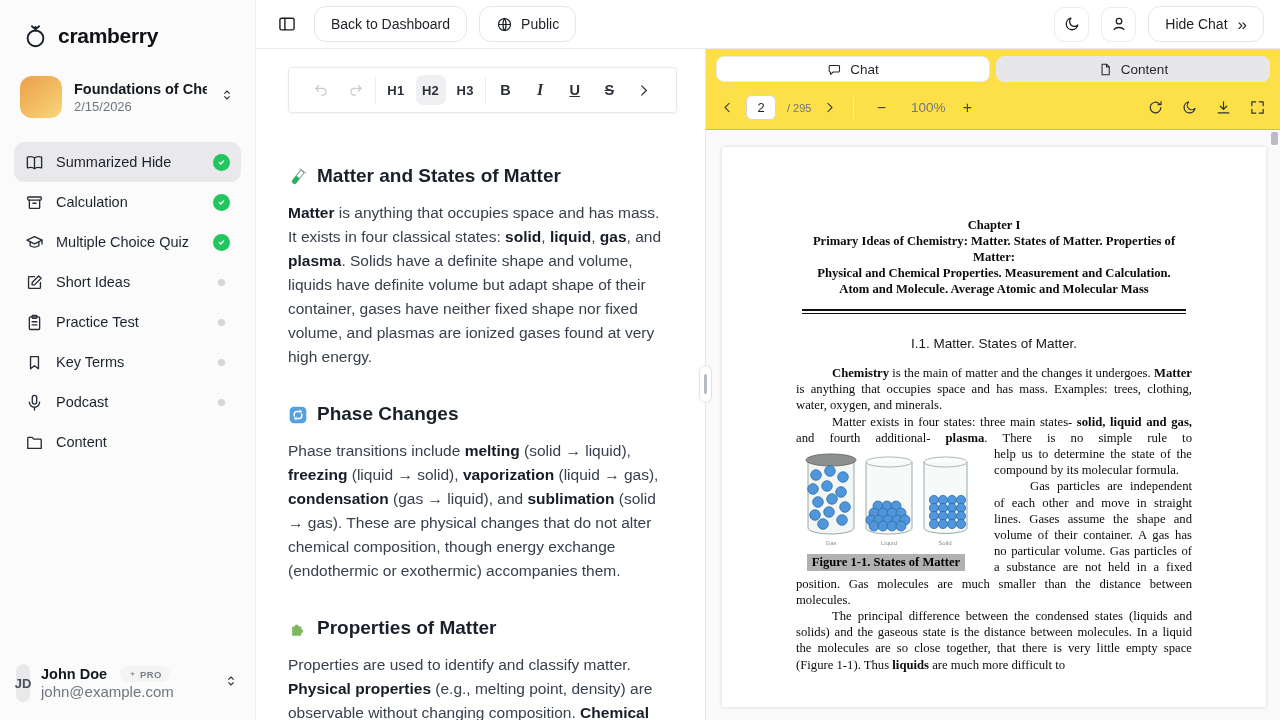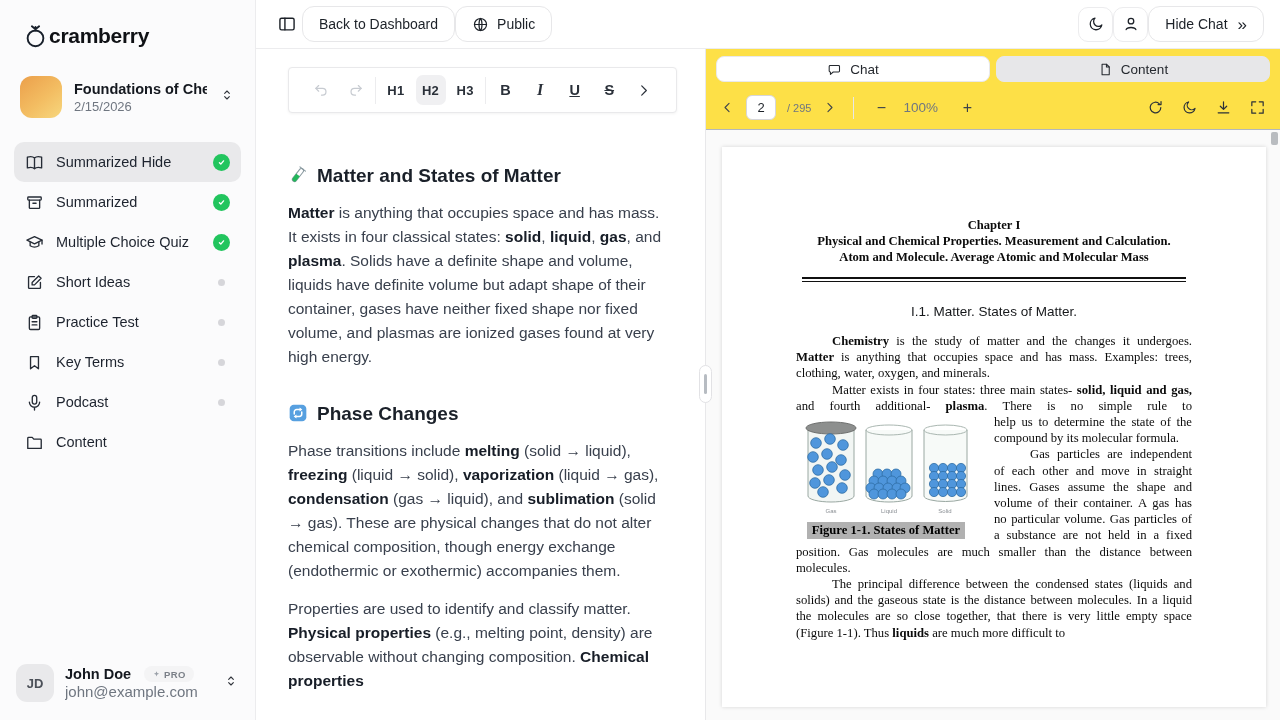--- a/index.html
+++ b/index.html
@@ -1,48 +1,48 @@
 <!DOCTYPE html>
 <html style="--success: #22c55e; --highlight: #b1b1b1;"><head>
 <meta charset="utf-8">
 <style>
 *{margin:0;padding:0;box-sizing:border-box}
 html,body{width:1280px;height:720px;overflow:hidden;background:#fff;color:#18202b;font-family:"Liberation Sans",sans-serif}
 .app{display:flex;width:1280px;height:720px}
 
 .sidebar{width:256px;flex-shrink:0;background:#fbfbfc;border-right:1px solid #ececee;display:flex;flex-direction:column}
-.logo-row{display:flex;align-items:center;padding:22px 22px 0}
+.logo-row{display:flex;align-items:center;gap:9px;padding:22px 22px 0}
 .logo-icon svg{width:27px;height:27px;display:block}
 .logo-text{font-size:21px;font-weight:600;letter-spacing:-.3px;color:#0f1115}
 .course-row{display:flex;align-items:center;gap:12px;margin:27px 14px 0;padding:0 6px;cursor:pointer}
 .course-avatar{width:42px;height:42px;border-radius:12px;flex-shrink:0;background:linear-gradient(140deg,#eca24d 5%,#f3bd62 55%,#f7d77e 100%)}
 .course-meta{flex:1;min-width:0}
 .course-name{font-size:14.5px;font-weight:600;color:#14181f;white-space:nowrap;overflow:hidden}
 .course-date{font-size:13px;color:#6f7680;margin-top:2px}
 .chev-ud svg{width:16px;height:16px;color:#30343b}
 .nav{margin:24px 14px 0;display:flex;flex-direction:column}
 .nav-item{display:flex;align-items:center;gap:12px;height:40px;padding:0 11px;border-radius:10px;font-size:14.5px;color:#1d232e;cursor:pointer}
 .nav-item.active{background:#e9e9eb}
 .nav-icon{display:flex}
 .nav-icon svg{width:19px;height:19px;color:#262c36}
 .nav-label{flex:1;white-space:nowrap}
 .badge-done{width:17px;height:17px;border-radius:50%;background:var(--success,#22c55e);display:flex;align-items:center;justify-content:center;flex-shrink:0}
 .badge-done svg{width:11px;height:11px}
 .dot{width:7px;height:7px;border-radius:50%;background:#d6d6da;margin-right:5px;flex-shrink:0}
 .user-row{margin-top:auto;display:flex;align-items:center;gap:11px;padding:15px 16px 18px;cursor:pointer}
-.user-avatar{width:38px;height:38px;border-radius:11px;background:#e9e9eb;color:#4b5058;display:flex;align-items:center;justify-content:center;font-size:13px;font-weight:700;flex-shrink:0}
+.user-avatar{width:14px;height:38px;border-radius:11px;background:#e9e9eb;color:#4b5058;display:flex;align-items:center;justify-content:center;font-size:13px;font-weight:700;flex-shrink:0}
 .user-meta{flex:1;min-width:0}
 .user-name-row{display:flex;align-items:center;gap:13px}
 .user-name{font-size:14.5px;font-weight:700;color:#14181f}
 .pro-badge{display:inline-flex;align-items:center;gap:3px;background:#f4f4f5;color:#7b8088;font-size:9.5px;font-weight:700;padding:2.5px 8px;border-radius:999px;letter-spacing:.4px}
 .pro-badge svg{width:9px;height:9px;fill:#9aa0a8}
 .user-email{font-size:15px;color:#6f7680;margin-top:1px;white-space:nowrap;overflow:hidden}
 
 .main{flex:1;display:flex;flex-direction:column;min-width:0}
-.topbar{height:49px;flex-shrink:0;border-bottom:1px solid #ececee;display:flex;align-items:center;padding:0 16px;background:#fff}
+.topbar{height:49px;flex-shrink:0;border-bottom:1px solid #ececee;display:flex;align-items:center;padding:0 16px;gap:12px;background:#fff}
 .icon-btn{width:30px;height:30px;border:none;background:none;display:flex;align-items:center;justify-content:center;color:#1c2128;cursor:pointer}
 .icon-btn svg{width:20px;height:20px}
 .pill-btn{height:36px;display:inline-flex;align-items:center;gap:8px;padding:0 16px;border:1px solid #e7e7e9;border-radius:12px;background:#fff;font-size:14px;font-weight:500;color:#1c2128;cursor:pointer;font-family:inherit}
 .pill-btn svg{width:17px;height:17px}
 .square-btn{width:35px;height:35px;border:1px solid #ececee;border-radius:10px;background:#fff;display:flex;align-items:center;justify-content:center;cursor:pointer;color:#1c2128}
 .square-btn svg{width:18px;height:18px}
 .topbar-spacer{flex:1}
 .dbl-chevron{font-size:17px;line-height:1;color:#1c2128;margin-left:2px}
 
 .workspace{flex:1;display:flex;min-height:0;position:relative}
@@ -51,21 +51,21 @@
 .tb-btn{border:none;background:none;font-size:14.5px;font-weight:600;color:#2a3039;min-width:30px;height:30px;border-radius:7px;display:flex;align-items:center;justify-content:center;cursor:pointer;font-family:inherit}
 .tb-btn.h{font-size:13px;letter-spacing:.2px}
 .tb-btn.disabled{color:#c7cbd1}
 .tb-btn.active{background:#f0f0f2}
 .tb-i{font-style:italic;font-family:"Liberation Serif",serif;font-size:16px;font-weight:600}
 .tb-u{text-decoration:underline}
 .tb-s{text-decoration:line-through}
 .tb-btn svg{width:17px;height:17px}
 .tb-divider{width:1px;height:27px;background:#ececee}
 .editor-content{padding:28px 34px 0 32px;cursor:text}
-.section-heading{display:flex;align-items:flex-start;gap:9px;font-size:19px;font-weight:700;color:#1a2029;margin-top:34px}
+.section-heading{display:flex;align-items:flex-end;gap:9px;font-size:19px;font-weight:700;color:#1a2029;margin-top:34px}
 .section-heading:first-child{margin-top:24px}
 .section-heading .emoji{display:flex}
 .section-heading .emoji svg{width:20px;height:20px;display:block}
 .section-body{margin-top:14px;font-size:15.5px;line-height:24px;color:#39404d}
 .section-body .b{font-weight:700;color:#171d27}
 .resize-handle{position:absolute;left:443px;top:316px;width:13px;height:38px;background:#fff;border:1px solid #e2e2e5;border-radius:7px;z-index:6;display:flex;align-items:center;justify-content:center;cursor:col-resize}
 .resize-handle::after{content:"";width:3px;height:20px;background:#b7bcc2;border-radius:2px}
 
 .right-panel{flex:1;display:flex;flex-direction:column;min-width:0;background:#fde047}
 .tabs-row{display:flex;gap:6px;padding:7px 10px 8px}
@@ -73,21 +73,21 @@
 .tab.active{background:#e7e7e9;border-color:#e7e7e9;font-weight:500}
 .tab svg{width:15px;height:15px}
 .pdf-toolbar{display:flex;align-items:center;justify-content:space-between;padding:5px 14px 9px}
 .ptb-left{display:flex;align-items:center;gap:11px}
 .ptb-chevron{border:none;background:none;display:flex;align-items:center;justify-content:center;color:#3c424b;cursor:pointer}
 .ptb-chevron svg{width:15px;height:15px}
 .page-input{width:30px;height:25px;border:1px solid #d6d6da;border-radius:6px;text-align:center;font-size:13px;color:#1c2128;background:#fff;font-family:inherit}
 .page-total{font-size:11px;color:#6f7680}
 .ptb-divider{width:1px;height:22px;background:#e7e7e9;margin:0 5px}
 .zoom-btn{border:none;background:none;font-size:16px;color:#3c424b;cursor:pointer;width:22px;height:22px;line-height:1}
-.zoom-label{font-size:13.5px;color:#6f7680;min-width:42px;text-align:left}
+.zoom-label{font-size:13.5px;color:#6f7680;min-width:42px;text-align:right}
 .ptb-right{display:flex;align-items:center;gap:17px}
 .ptb-icon{border:none;background:none;display:flex;cursor:pointer;color:#2a3039}
 .ptb-icon svg{width:17px;height:17px}
 .pdf-divider{height:1px;background:#b2b7bc}
 .pdf-viewport{flex:1;background:#fafafa;overflow:hidden;padding:17px 14px 0 16px;position:relative;min-height:0}
 .pdf-scroll-thumb{position:absolute;top:2px;right:2px;width:7px;height:13px;background:#b9bcc0;border-radius:2px}
 .pdf-page{background:#fff;height:560px;box-shadow:0 0 4px rgba(0,0,0,.15);padding:70px 74px 0;font-family:"Liberation Serif",serif;color:#0b0b0b}
 .doc-title{font-size:12.6px;font-weight:700;text-align:center;line-height:16px}
 .doc-rule{width:384px;margin:12px auto 0;border-top:2.5px solid #101010;border-bottom:1.5px solid #101010;height:5px}
 .doc-subhead{font-family:"Liberation Sans",sans-serif;font-size:13.5px;text-align:center;margin-top:22px;color:#16181b}
@@ -144,21 +144,21 @@
             </svg>
           </span>
         </div>
         <div class="nav-item">
           <span class="nav-icon">
             <svg viewBox="0 0 24 24" fill="none" stroke="currentColor" stroke-width="1.7" stroke-linecap="round" stroke-linejoin="round">
               <rect x="3.5" y="5" width="17" height="4" rx="1"></rect>
               <path d="M5.5 9v9.5a1 1 0 0 0 1 1h11a1 1 0 0 0 1-1V9M10 13h4"></path>
             </svg>
           </span>
-          <span class="nav-label">Summarized</span>
+          <span class="nav-label">Calculation</span>
           <span class="badge-done">
             <svg viewBox="0 0 24 24" fill="none" stroke="#fff" stroke-width="3" stroke-linecap="round" stroke-linejoin="round">
               <path d="m7.5 12.5 3 3 6-7"></path>
             </svg>
           </span>
         </div>
         <div class="nav-item">
           <span class="nav-icon">
             <svg viewBox="0 0 24 24" fill="none" stroke="currentColor" stroke-width="1.7" stroke-linecap="round" stroke-linejoin="round">
               <path d="M12 4.5 2.5 9l9.5 4.7L21.5 9z"></path>
@@ -330,20 +330,28 @@
                   <rect x="2" y="2" width="20" height="20" rx="5" fill="#57a0e0"></rect>
                   <path d="M7.5 13.2v-2.4a2.9 2.9 0 0 1 2.9-2.9h4.4" stroke="#fff" stroke-width="1.8" fill="none" stroke-linecap="round"></path>
                   <path d="M13.9 5.5 17.2 7.9l-3.3 2.4z" fill="#fff"></path>
                   <path d="M16.5 10.8v2.4a2.9 2.9 0 0 1-2.9 2.9H9.2" stroke="#fff" stroke-width="1.8" fill="none" stroke-linecap="round"></path>
                   <path d="M10.1 13.7 6.8 16.1l3.3 2.4z" fill="#fff"></path>
                 </svg>
               </span>
               <span>Phase Changes</span>
             </h2>
             <p class="section-body"><span>Phase transitions include </span><span class="b">melting</span><span> (solid → liquid), </span><span class="b">freezing</span><span> (liquid → solid), </span><span class="b">vaporization</span><span> (liquid → gas), </span><span class="b">condensation</span><span> (gas → liquid), and </span><span class="b">sublimation</span><span> (solid → gas). These are physical changes that do not alter chemical composition, though energy exchange (endothermic or exothermic) accompanies them.</span></p>
+            <h2 class="section-heading">
+              <span class="emoji">
+                <svg viewBox="0 0 24 24">
+                  <path d="M5 9h3.2a2.3 2.3 0 0 1 4.6 0H16v3.2a2.3 2.3 0 0 1 0 4.6V20H5z" fill="#7cb85c"></path>
+                </svg>
+              </span>
+              <span>Properties of Matter</span>
+            </h2>
             <p class="section-body"><span>Properties are used to identify and classify matter. </span><span class="b">Physical properties</span><span> (e.g., melting point, density) are observable without changing composition. </span><span class="b">Chemical properties</span></p>
           </div>
       </section>
 
       <div class="resize-handle"></div>
 
       <section class="right-panel">
         <div class="tabs-row">
           <button class="tab">
               <span style="display:flex">
@@ -405,28 +413,29 @@
                 </svg>
               </button>
           </div>
         </div>
         <div class="pdf-divider"></div>
         <div class="pdf-viewport">
           <div class="pdf-scroll-thumb"></div>
           <div class="pdf-page">
             <div class="doc-title" id="doc-title">
                 <div>Chapter I</div>
+                <div>Primary Ideas of Chemistry: Matter. States of Matter. Properties of Matter:</div>
                 <div>Physical and Chemical Properties. Measurement and Calculation.</div>
                 <div>Atom and Molecule. Average Atomic and Molecular Mass</div>
               </div>
             <div class="doc-rule"></div>
             <div class="doc-subhead">I.1. Matter. States of Matter.</div>
             <div class="doc-body">
               <div id="doc-before">
-                  <p class="doc-p indent"><span class="b">Chemistry</span><span> is the study of matter and the changes it undergoes. </span><span class="b">Matter</span><span> is anything that occupies space and has mass. Examples: trees, clothing, water, oxygen, and minerals.</span></p>
+                  <p class="doc-p indent"><span class="b">Chemistry</span><span> is the main of matter and the changes it undergoes. </span><span class="b">Matter</span><span> is anything that occupies space and has mass. Examples: trees, clothing, water, oxygen, and minerals.</span></p>
                   <p class="doc-p indent force-last"><span>Matter exists in four states: three main states- </span><span class="b">solid, liquid and gas,</span><span> and fourth additional- </span><span class="b">plasma</span><span>. There is no simple rule to</span></p>
                 </div>
               <div class="doc-flow">
                 <figure class="doc-figure">
                   <svg class="figure-svg" viewBox="0 0 168 100">
 
                     <path d="M6 13 V79 a23 6 0 0 0 46 0 V13" fill="#f2f6f4" stroke="#9aa8a2" stroke-width="1"></path>
                     <ellipse cx="29" cy="11" rx="25" ry="6" fill="#8d8f8e" stroke="#6e706f" stroke-width="1"></ellipse>
                     <g fill="#4f96dc" stroke="#2e6da4" stroke-width=".8">
                       <circle cx="14" cy="26" r="5.3"></circle>

